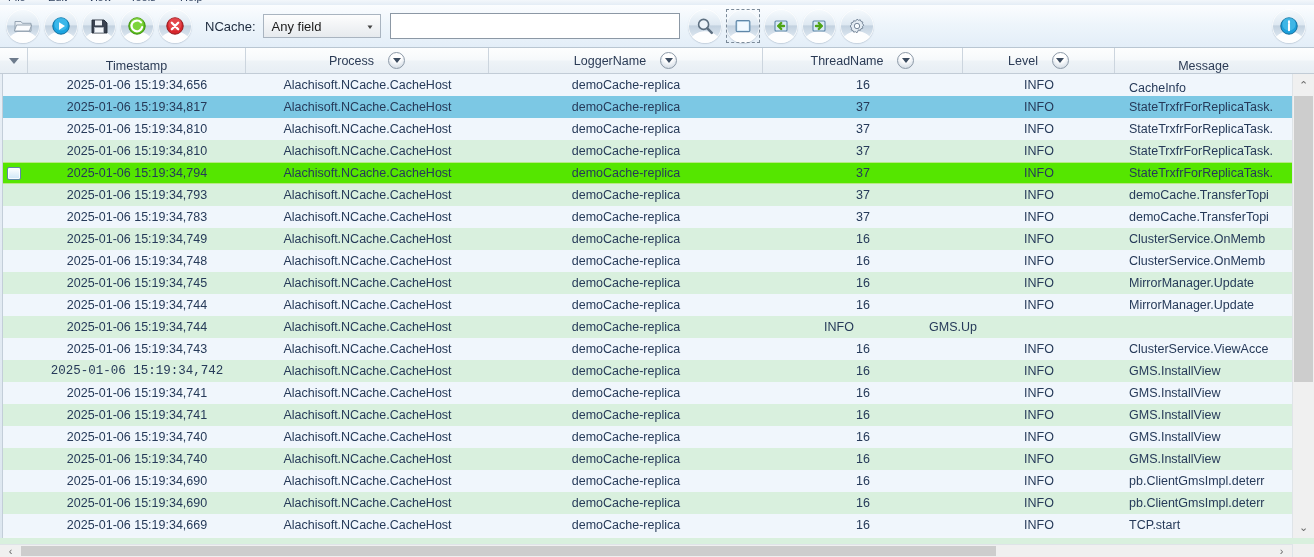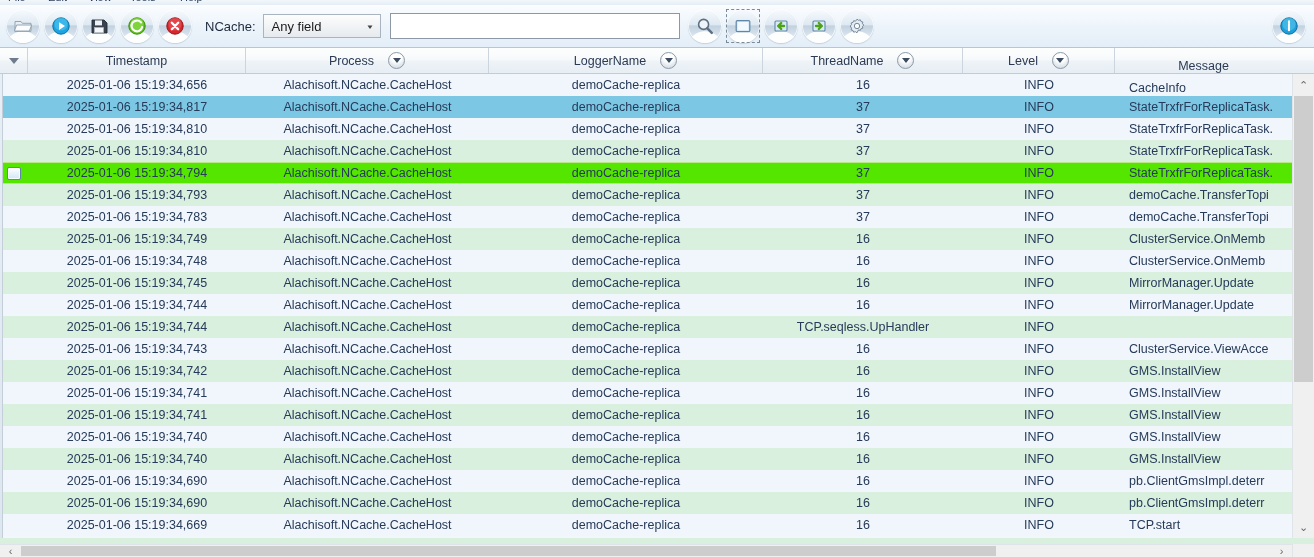--- a/index.html
+++ b/index.html
@@ -310,21 +310,21 @@
       </div>
     </div>
   </div>
 
   <div class="grid">
 
     <div class="header-row" id="header-row">
         <div class="hcell" style="flex: 0 0 28px;">
           <span class="hcaret"></span>
         </div>
-        <div class="hcell" style="flex: 0 0 218px;">
+        <div class="hcell" style="flex: 0 0 218px; align-items: flex-end;">
           <span>Timestamp</span>
         </div>
         <div class="hcell" style="flex: 0 0 243px;">
           <span>Process</span>
           <div class="fbtn">
             <i></i>
           </div>
         </div>
         <div class="hcell" style="flex: 0 0 274px;">
           <span>LoggerName</span>
@@ -451,35 +451,35 @@
             <div class="cell" style="flex: 0 0 274px;">demoCache-replica</div>
             <div class="cell" style="flex: 0 0 200px;">16</div>
             <div class="cell" style="flex: 0 0 152px;">INFO</div>
             <div class="cell msg" style="flex: 0 0 177px;">MirrorManager.Update</div>
           </div>
           <div class="row alt-green">
             <div class="cell col-marker" style="flex: 0 0 28px;"></div>
             <div class="cell" style="flex: 0 0 218px;">2025-01-06 15:19:34,744</div>
             <div class="cell" style="flex: 0 0 243px;">Alachisoft.NCache.CacheHost</div>
             <div class="cell" style="flex: 0 0 274px;">demoCache-replica</div>
-            <div class="cell" style="flex: 0 0 200px;">TCP.seqless.UpHandler</div>
-            <div class="cell" style="flex: 0 0 152px;">INFO</div>
+            <div class="cell" style="flex: 0 0 152px;">INFO</div>
+            <div class="cell msg" style="flex: 0 0 177px;">GMS.Up</div>
           </div>
           <div class="row alt-light">
             <div class="cell col-marker" style="flex: 0 0 28px;"></div>
             <div class="cell" style="flex: 0 0 218px;">2025-01-06 15:19:34,743</div>
             <div class="cell" style="flex: 0 0 243px;">Alachisoft.NCache.CacheHost</div>
             <div class="cell" style="flex: 0 0 274px;">demoCache-replica</div>
             <div class="cell" style="flex: 0 0 200px;">16</div>
             <div class="cell" style="flex: 0 0 152px;">INFO</div>
             <div class="cell msg" style="flex: 0 0 177px;">ClusterService.ViewAcce</div>
           </div>
           <div class="row alt-green">
             <div class="cell col-marker" style="flex: 0 0 28px;"></div>
-            <div class="cell" style="flex: 0 0 218px;">2025-01-06 15:19:34,742</div>
+            <div class="cell" style="flex: 0 0 218px; font-family: Liberation Mono, monospace;">2025-01-06 15:19:34,742</div>
             <div class="cell" style="flex: 0 0 243px;">Alachisoft.NCache.CacheHost</div>
             <div class="cell" style="flex: 0 0 274px;">demoCache-replica</div>
             <div class="cell" style="flex: 0 0 200px;">16</div>
             <div class="cell" style="flex: 0 0 152px;">INFO</div>
             <div class="cell msg" style="flex: 0 0 177px;">GMS.InstallView</div>
           </div>
           <div class="row alt-light">
             <div class="cell col-marker" style="flex: 0 0 28px;"></div>
             <div class="cell" style="flex: 0 0 218px;">2025-01-06 15:19:34,741</div>
             <div class="cell" style="flex: 0 0 243px;">Alachisoft.NCache.CacheHost</div>

